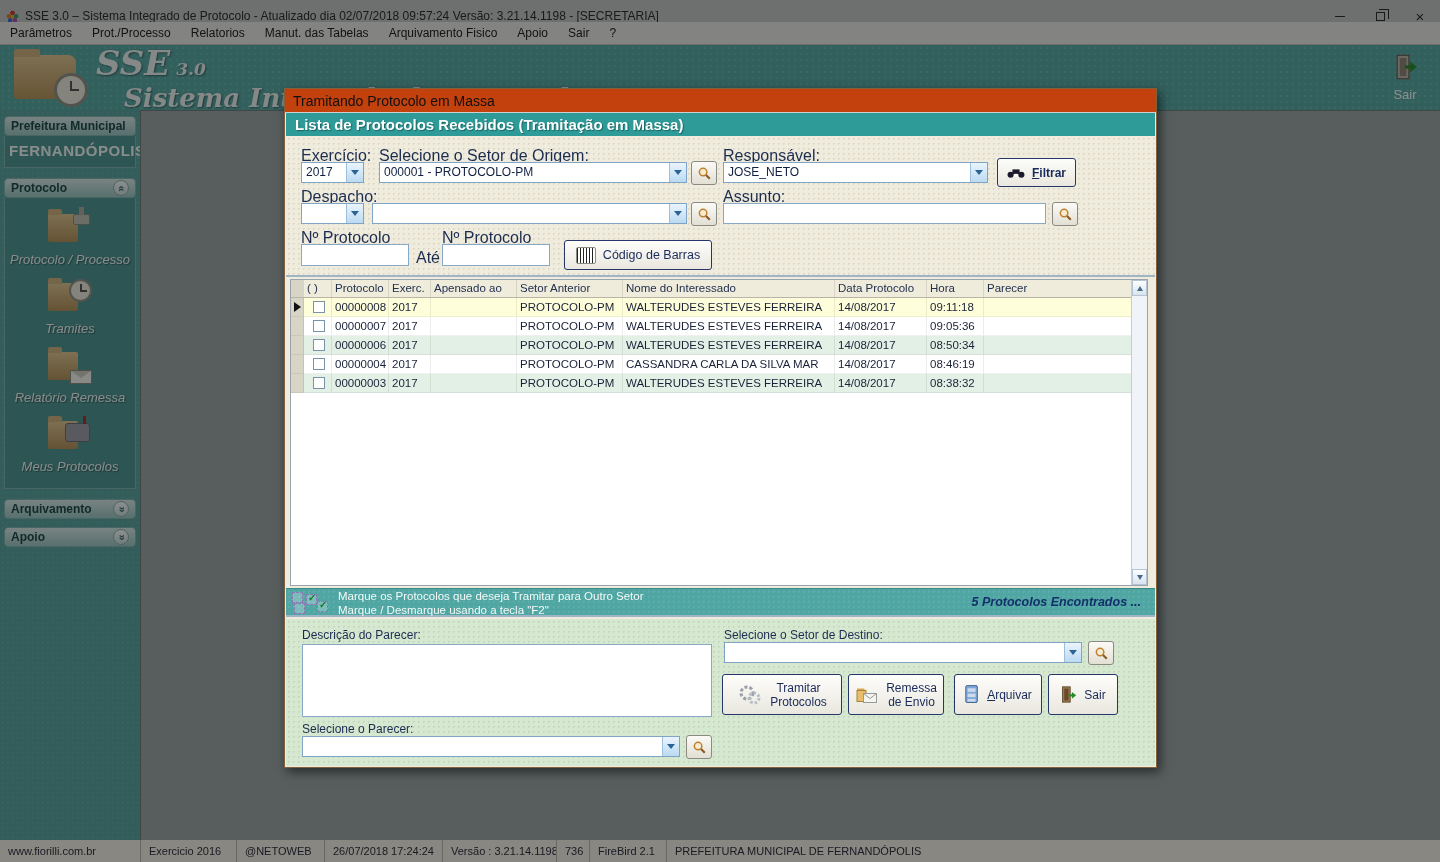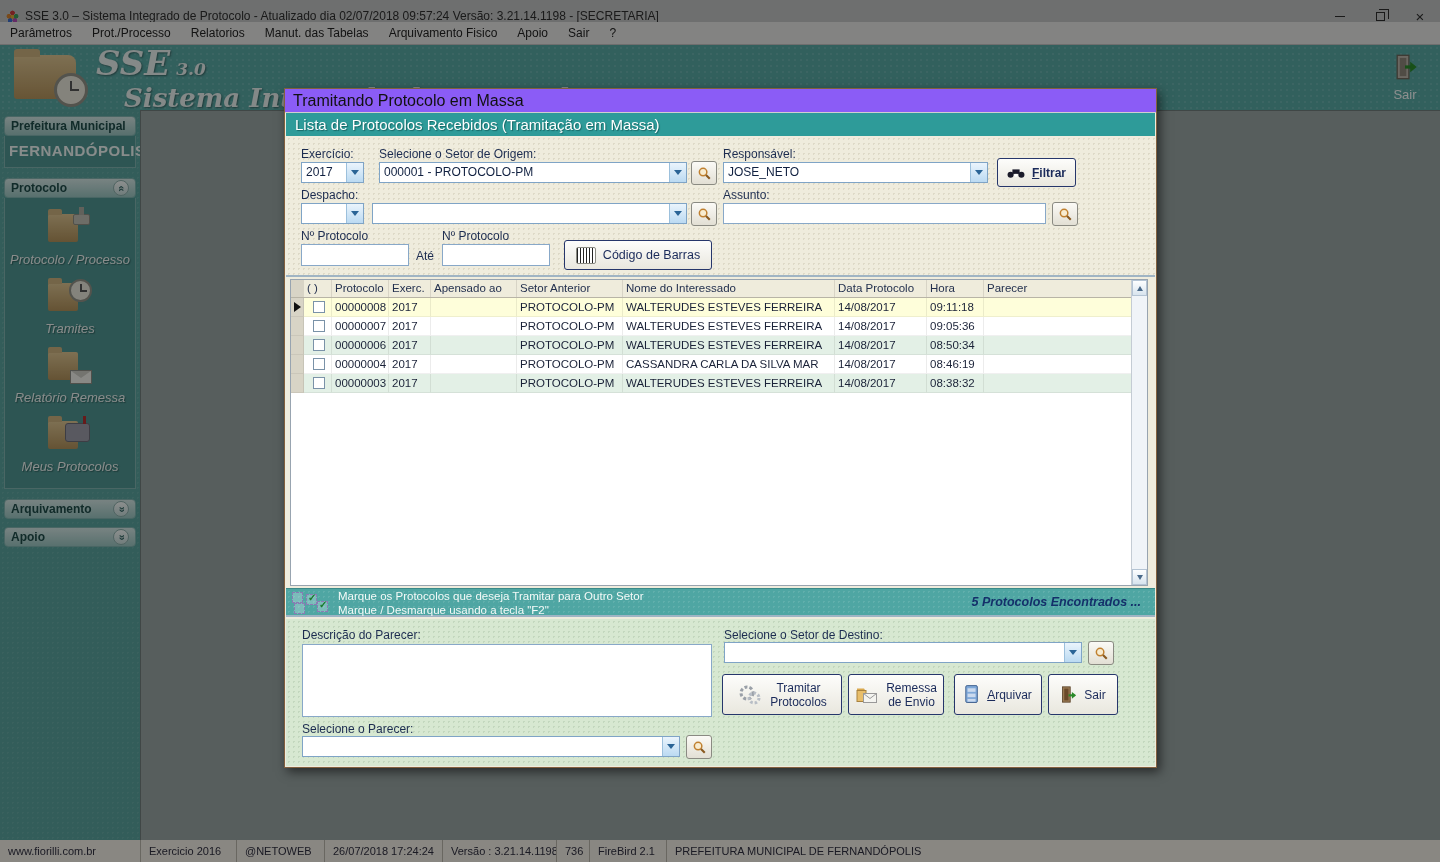--- a/index.html
+++ b/index.html
@@ -99,29 +99,29 @@
     display:flex; align-items:stretch; font-size:11px; color:#2f2f3e; }
   .sb { display:flex; align-items:center; padding:0 8px; border-right:1px solid #B6B2A8;
     white-space:nowrap; overflow:hidden; }
 
   
   .overlay { position:absolute; inset:0; background:rgba(0,0,0,0.42); z-index:5; }
 
   
   .dialog { position:absolute; left:284px; top:88px; width:873px; height:680px; z-index:10;
     background:#EFECDD; border:1px solid #82603E; box-shadow:3px 4px 10px rgba(0,0,0,0.55); }
-  .dlg-titlebar { position:absolute; left:0; top:0; right:0; height:24px; background:#8b5cf6;
-    font-size:16px; color:#111; line-height:24px; padding-left:8px; border-bottom:1px solid #cfcfcf; }
+  .dlg-titlebar { position:absolute; left:0; top:0; right:0; height:24px; background:#c2410c;
+    font-size:14px; color:#111; line-height:24px; padding-left:8px; border-bottom:1px solid #cfcfcf; }
   .dlg-header { position:absolute; left:1px; top:24px; right:1px; height:23px; background:#2E9B99;
-    color:#fff; font-weight:normal; font-size:15px; line-height:23px; padding-left:9px;
+    color:#fff; font-weight:bold; font-size:15px; line-height:23px; padding-left:9px;
     text-shadow:1px 1px 1px #176664; }
   .filter-panel { position:absolute; left:1px; top:47px; right:1px; height:141px;
     background:#EFECDD; border-bottom:2px solid #9FB4C4;
     background-image:radial-gradient(rgba(120,105,70,0.14) 1px, transparent 1px); background-size:5px 5px; }
-  .flabel { position:absolute; font-size:12px; color:#1c2c50; white-space:nowrap; }
+  .flabel { position:absolute; font-size:16px; color:#1c2c50; white-space:nowrap; }
 
   .dd { position:absolute; height:21px; background:#fff; border:1px solid #7FA4C6;
     font-size:12px; color:#102040; line-height:19px; padding:0 20px 0 4px; overflow:hidden; white-space:nowrap; }
   .dd .ddbtn { position:absolute; right:0; top:0; bottom:0; width:17px;
     background:linear-gradient(#EAF4FC,#BBDAF2); border-left:1px solid #9CC0DC;
     display:flex; align-items:center; justify-content:center; }
   .tri-dn { width:0; height:0; border-left:4px solid transparent; border-right:4px solid transparent;
     border-top:5px solid #2A6496; }
   .tin { position:absolute; height:21px; background:#fff; border:1px solid #88A8C8; }
 

